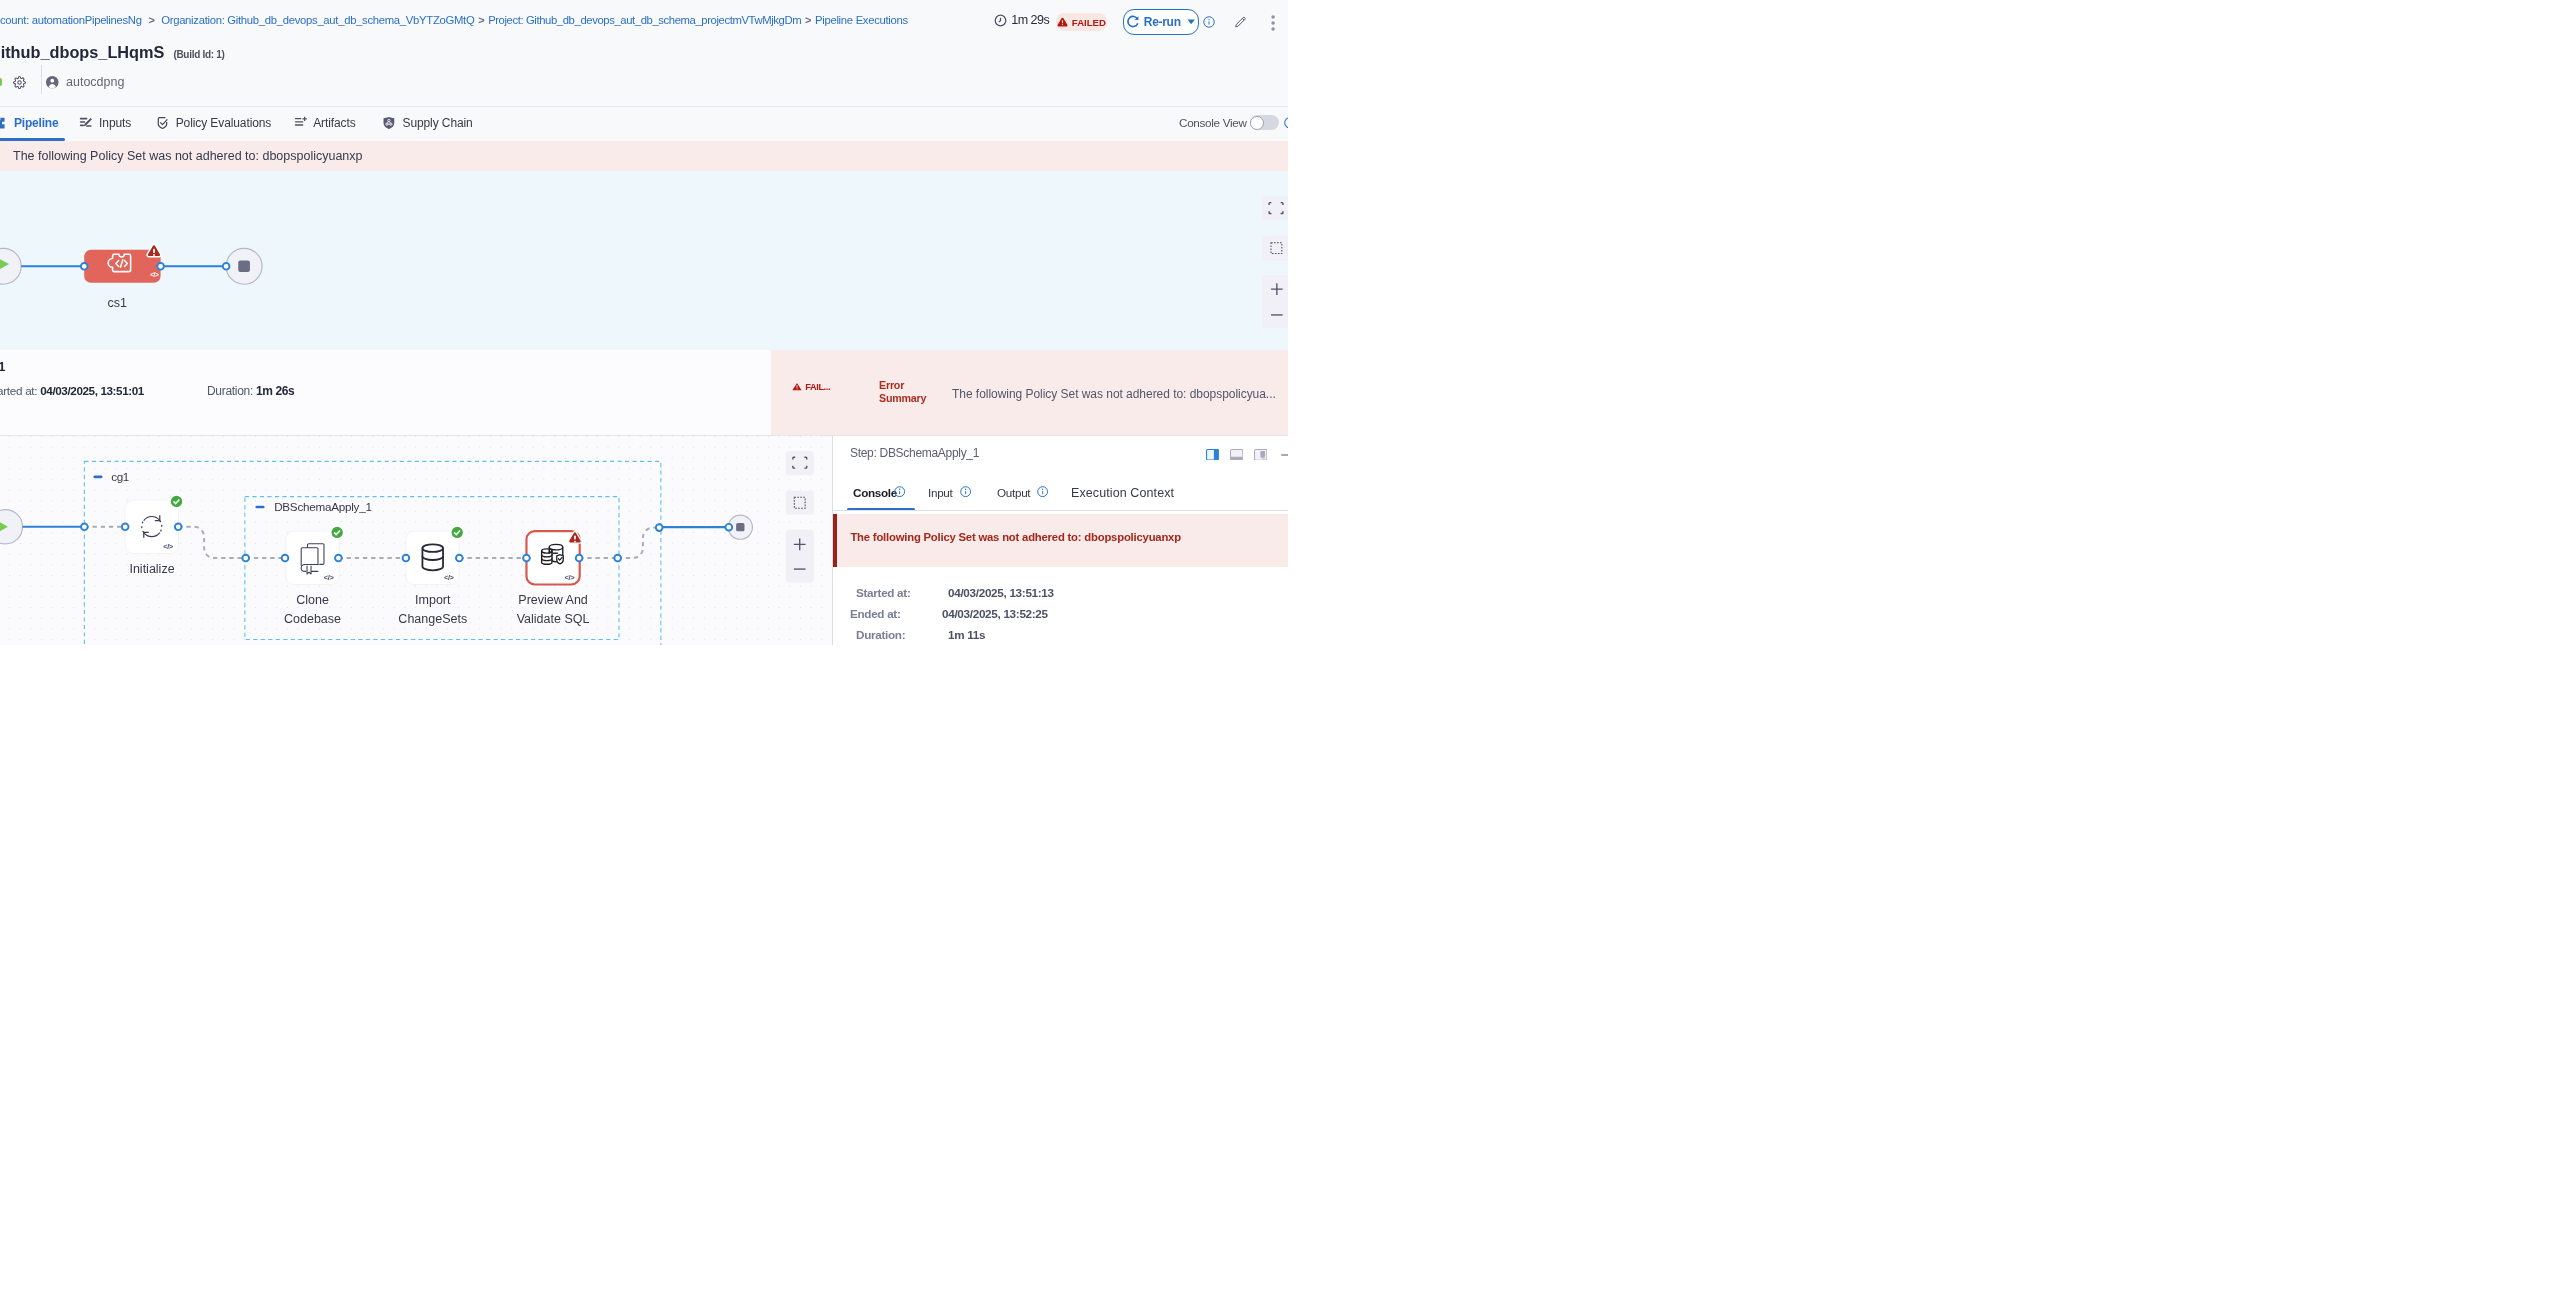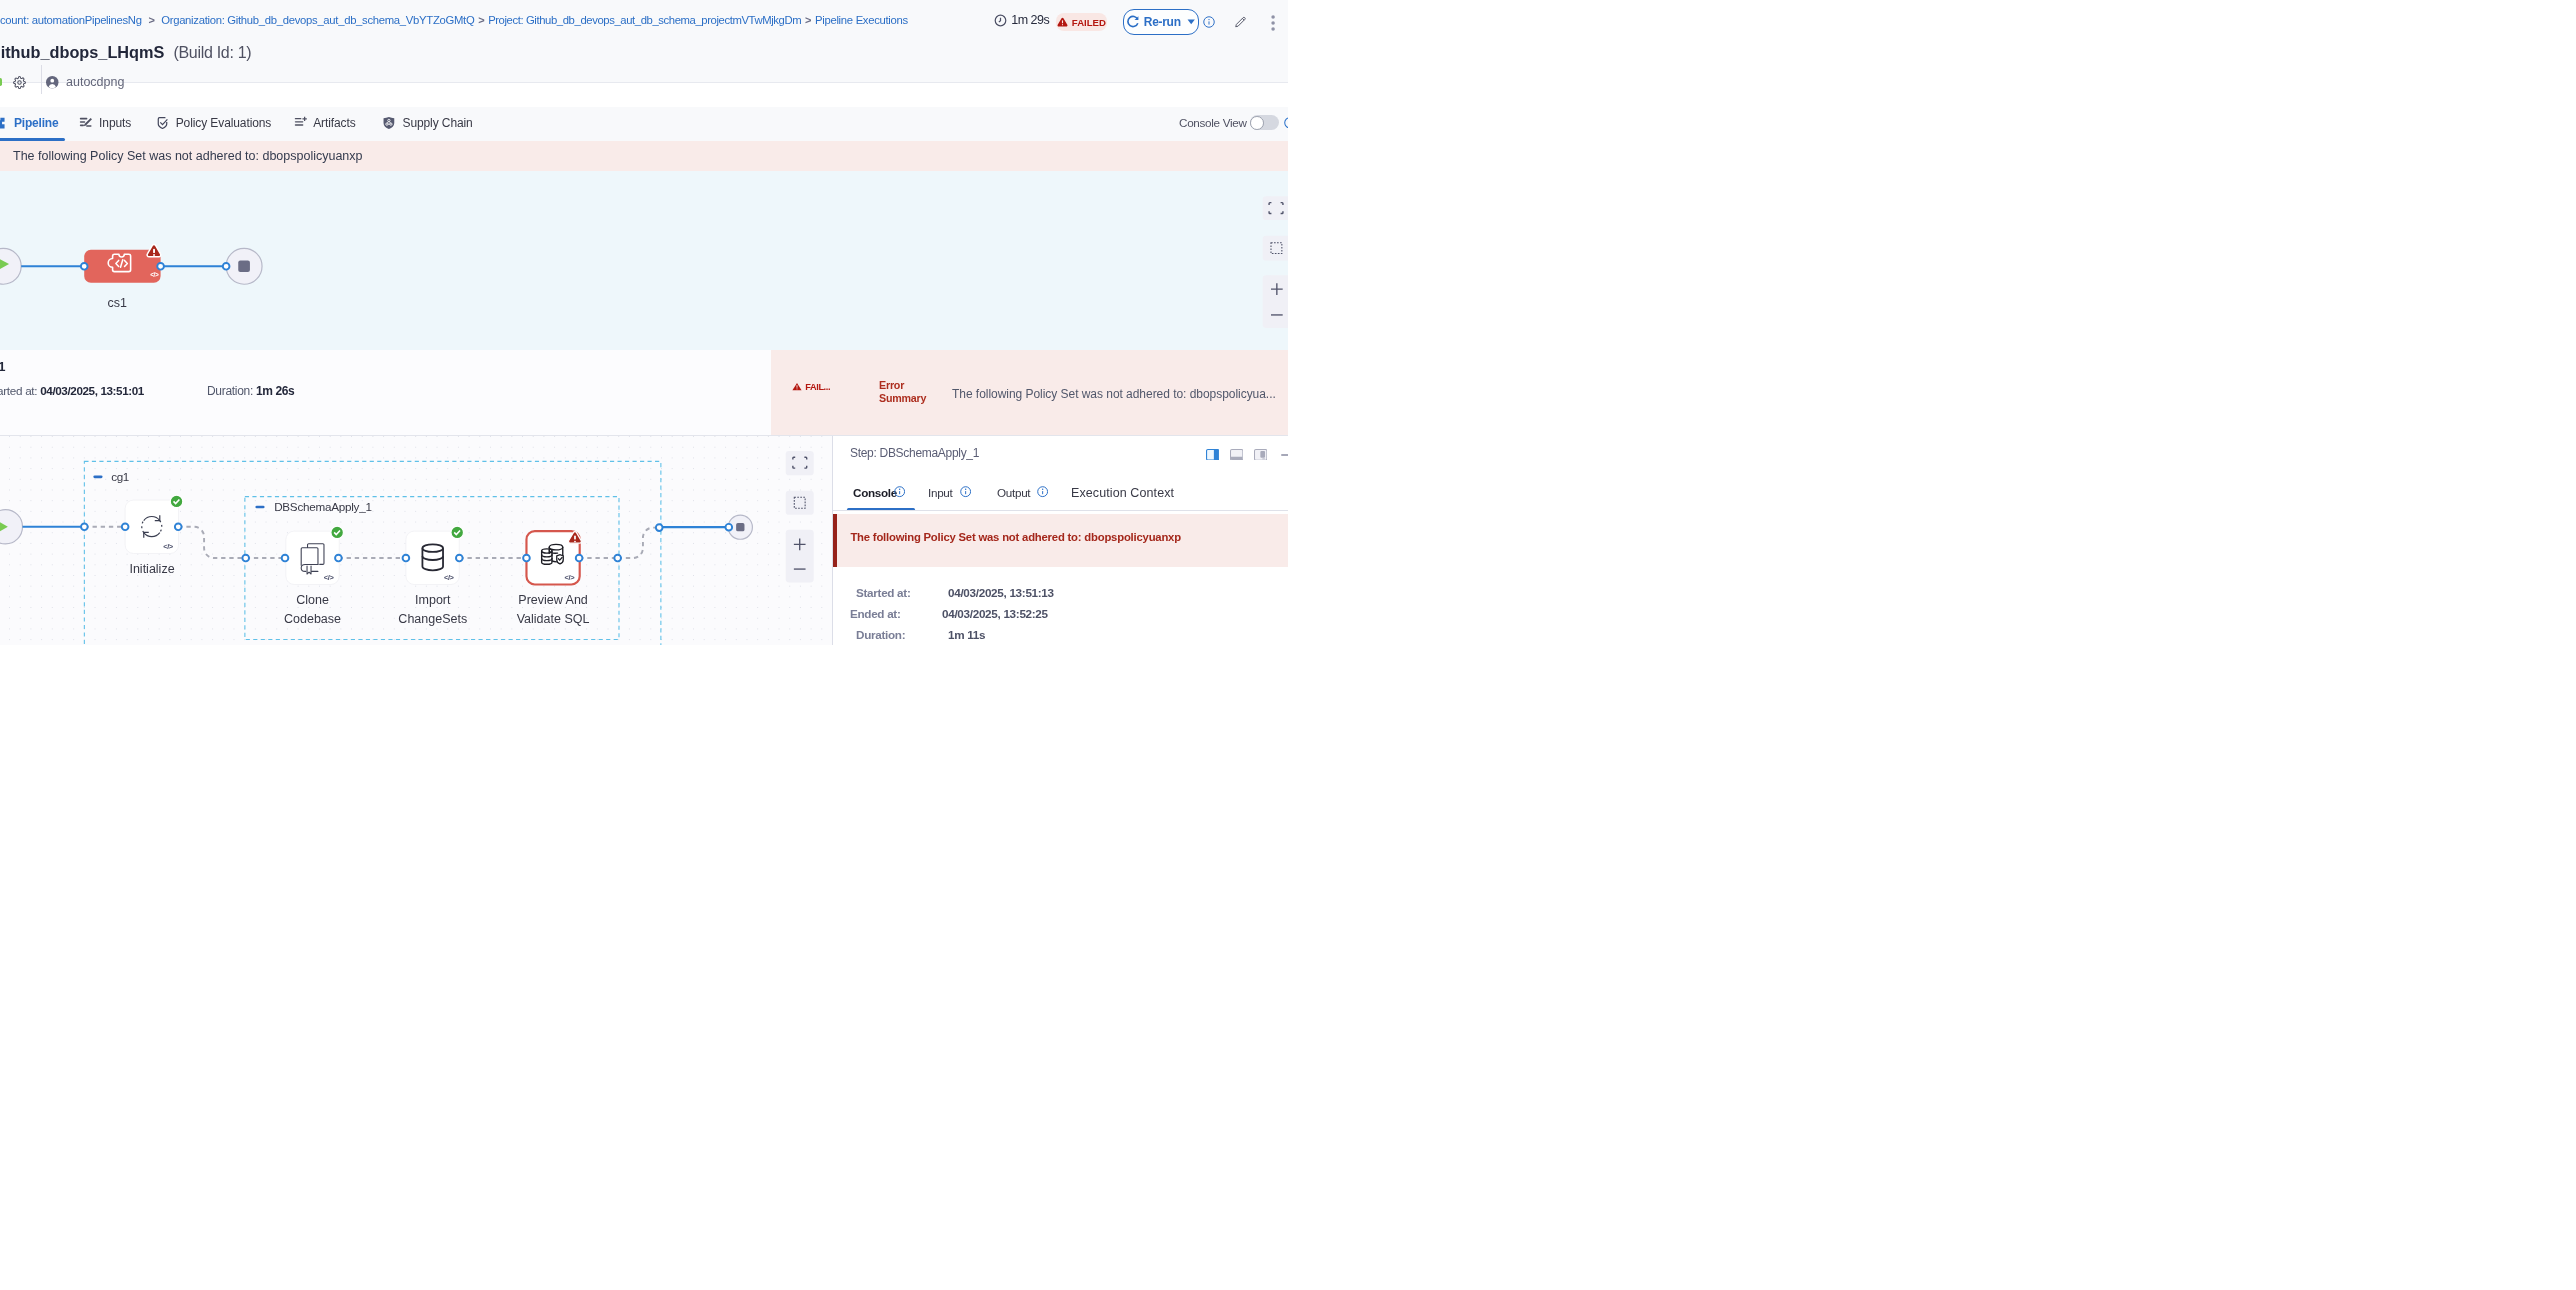--- a/index.html
+++ b/index.html
@@ -1,24 +1,24 @@
 <!DOCTYPE html>
 <html style="font-size:13.4px"><head><meta charset="utf-8">
 <style>
 *{margin:0;padding:0;box-sizing:border-box}
 html,body{width:1288px;height:645px;overflow:hidden;font-family:"Liberation Sans",sans-serif;background:#fff}
 .abs{position:absolute}
 #page{position:relative;width:1288px;height:645px}
 
-#header{position:absolute;left:0;top:0;width:1288px;height:83px;background:#f8f9fb;border-bottom:0.8px solid #e7e9ef}
+#header{position:absolute;left:0;top:0;width:1288px;height:107px;background:#f8f9fb;border-bottom:0.8px solid #e7e9ef}
 .crumbs{position:absolute;left:0;top:14px;height:13.4px;font-size:11.3px;letter-spacing:-0.3px;color:#2c6fc6;white-space:nowrap}
 .crumbs .sep{color:#6b6d85;font-weight:700;font-size:11px;padding:0 6.7px}
 .crumbs .s2{padding:0 3.8px}
 .title{position:absolute;left:-12px;top:43px;font-size:16.3px;font-weight:700;color:#22273a;white-space:nowrap}
-.buildid{font-size:16px;font-weight:400;color:#4f5162;letter-spacing:-0.3px}
+.buildid{font-size:10px;font-weight:700;color:#4f5162;letter-spacing:-0.3px}
 
 #greensliver{position:absolute;left:-5px;top:78px;width:6.7px;height:8.4px;background:#79cb52;border-radius:1.7px}
 #gearwrap{position:absolute;left:13px;top:76px;width:12.5px;height:12.5px;color:#4f5162}
 #metadivider{position:absolute;left:41px;top:65px;width:0.8px;height:29px;background:#dcdde6}
 #avatar{position:absolute;left:46px;top:76px;width:12px;height:12px}
 #autocd{position:absolute;left:66px;top:75px;font-size:12.5px;color:#63667a}
 
 #tabbar{position:absolute;left:0;top:107px;width:1288px;height:34px;background:#f8f9fb}
 .tabitem{position:absolute;top:0;height:31px;display:flex;align-items:center;font-size:12px;color:#383946;letter-spacing:-0.1px;white-space:nowrap}
 .tabitem svg{margin-right:6.7px}

